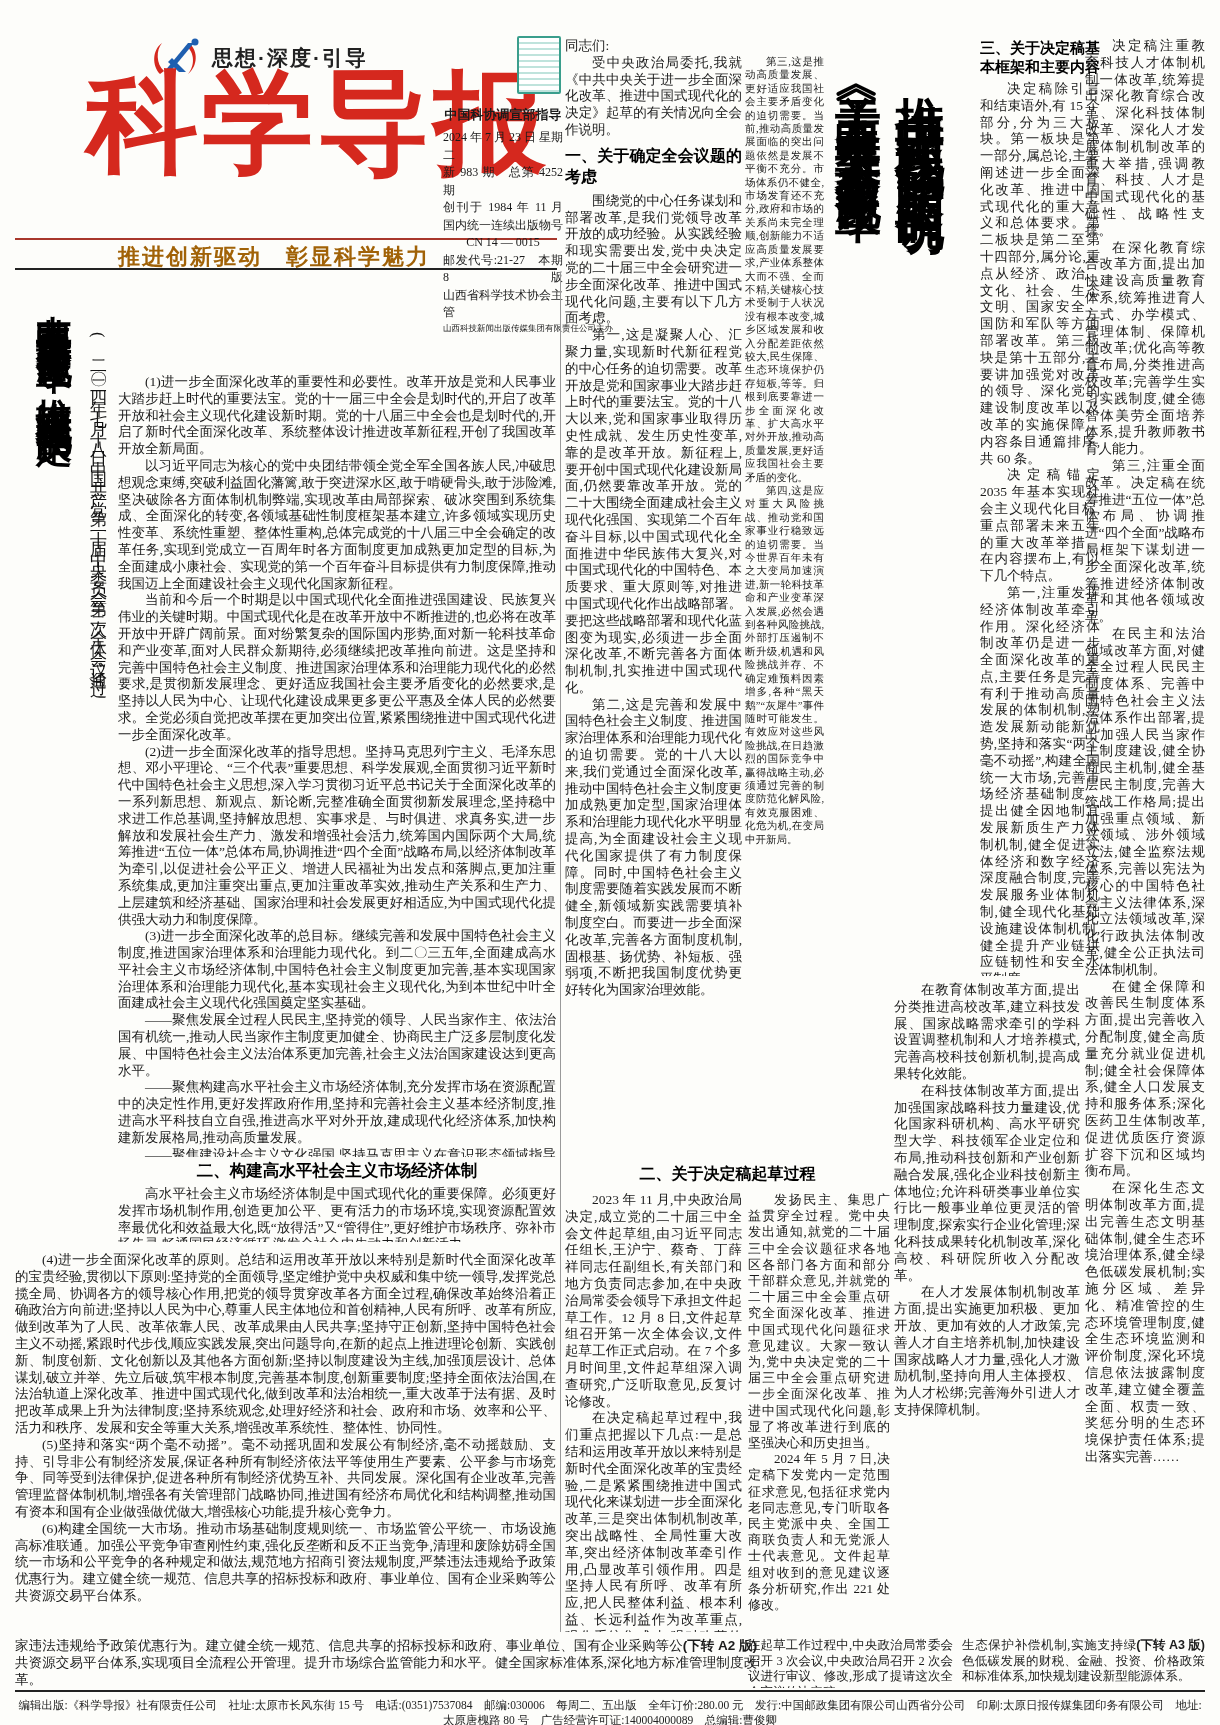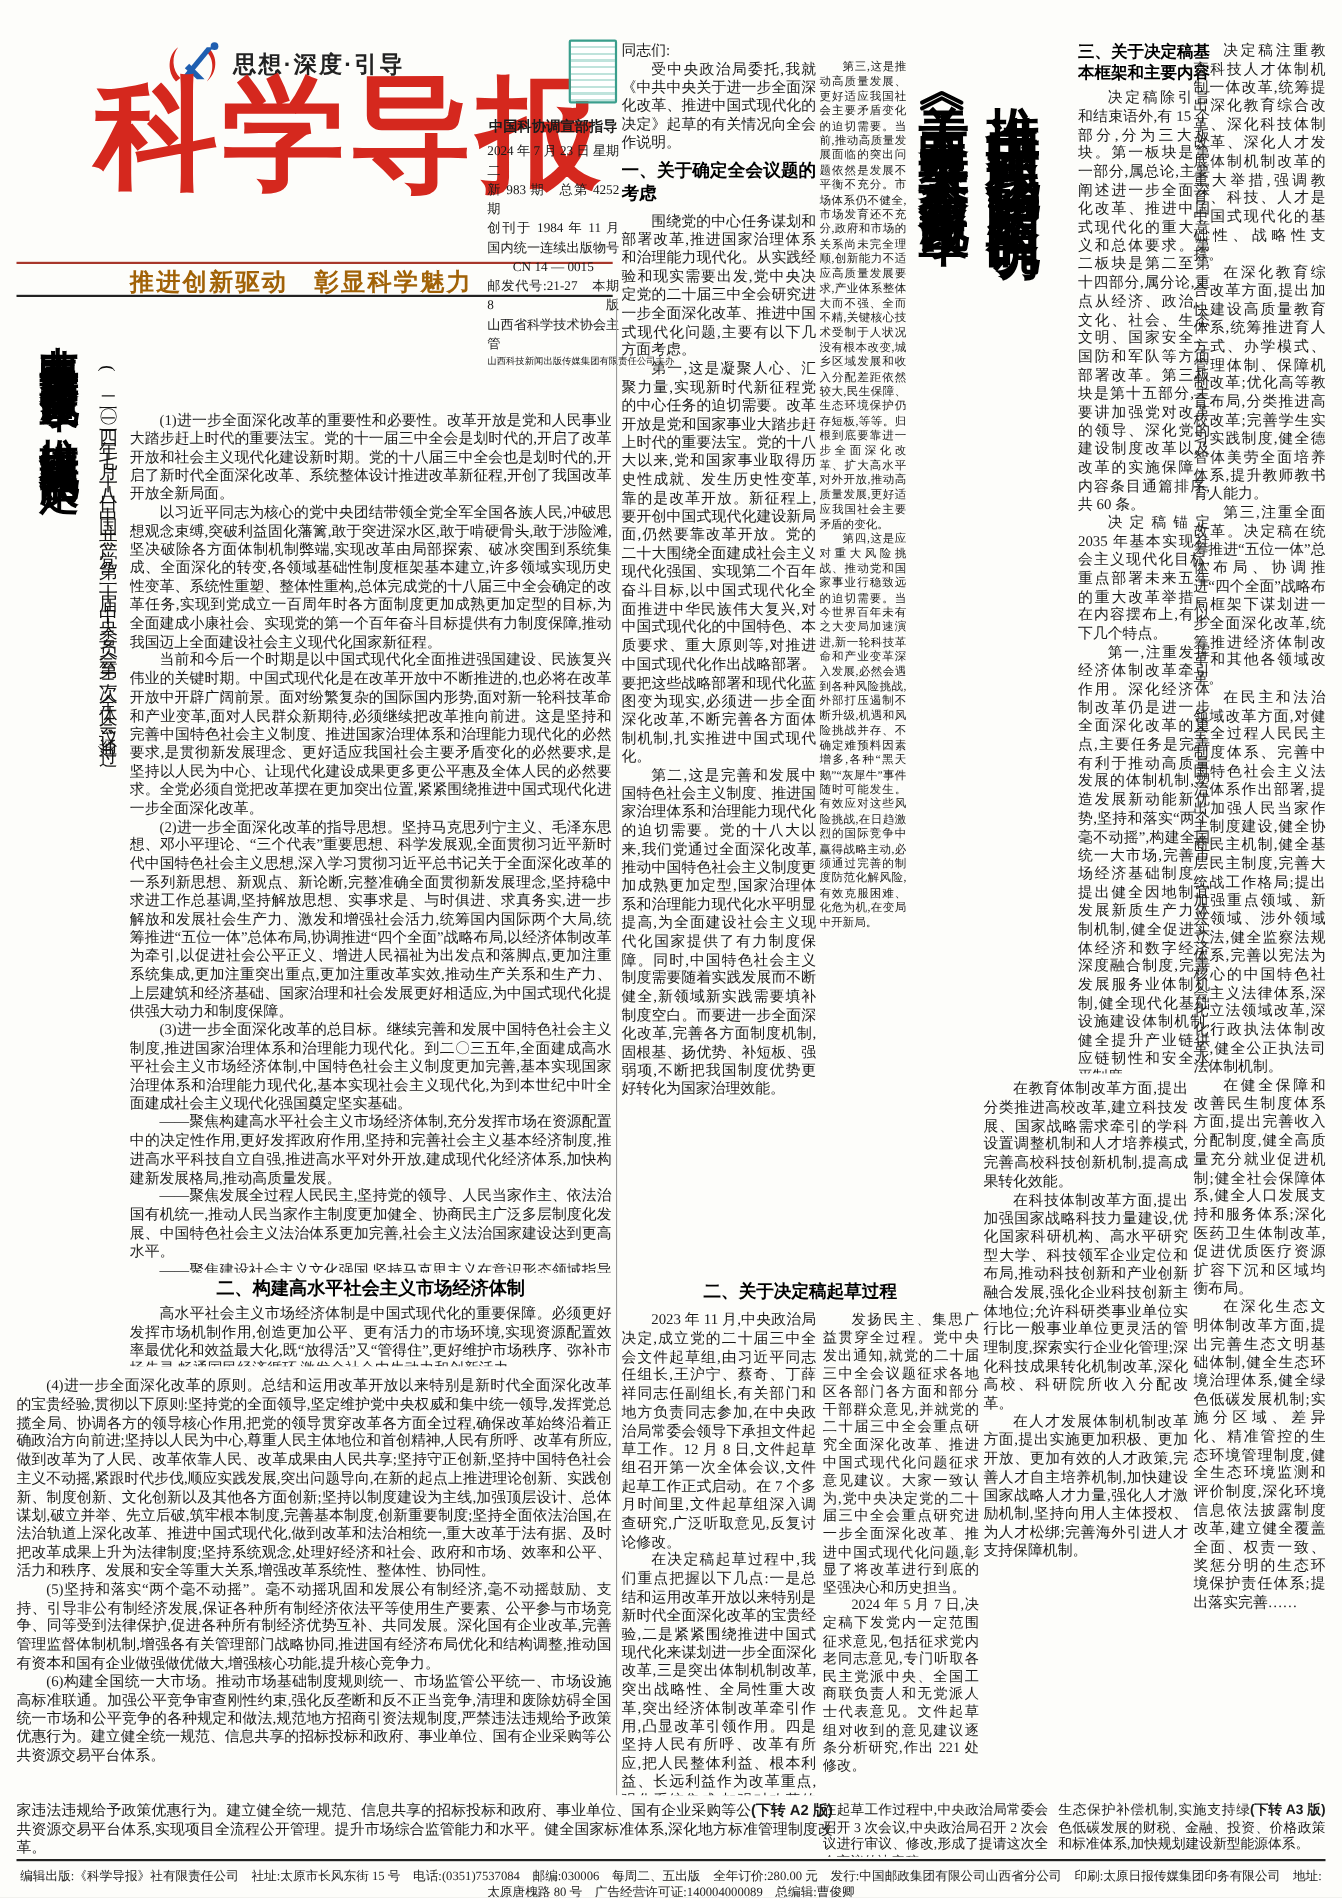--- a/index.html
+++ b/index.html
@@ -65,22 +65,22 @@
 
   <div class="abs vtext bigv" style="left:20px;top:286px;height:960px;width:58px;font-size:36px;letter-spacing:3px;">中共中央关于进一步全面深化改革　推进中国式现代化的决定</div>
   <div class="abs vtext" style="left:84px;top:332px;height:912px;width:26px;font-size:17px;letter-spacing:10px;color:#111;">(二〇二四年七月十八日中国共产党第二十届中央委员会第三次全体会议通过)</div>
 
   <div class="col" style="left:118px;top:374px;width:438px;height:783px;">
       <p>(1)进一步全面深化改革的重要性和必要性。改革开放是党和人民事业大踏步赶上时代的重要法宝。党的十一届三中全会是划时代的,开启了改革开放和社会主义现代化建设新时期。党的十八届三中全会也是划时代的,开启了新时代全面深化改革、系统整体设计推进改革新征程,开创了我国改革开放全新局面。</p>
       <p>以习近平同志为核心的党中央团结带领全党全军全国各族人民,冲破思想观念束缚,突破利益固化藩篱,敢于突进深水区,敢于啃硬骨头,敢于涉险滩,坚决破除各方面体制机制弊端,实现改革由局部探索、破冰突围到系统集成、全面深化的转变,各领域基础性制度框架基本建立,许多领域实现历史性变革、系统性重塑、整体性重构,总体完成党的十八届三中全会确定的改革任务,实现到党成立一百周年时各方面制度更加成熟更加定型的目标,为全面建成小康社会、实现党的第一个百年奋斗目标提供有力制度保障,推动我国迈上全面建设社会主义现代化国家新征程。</p>
       <p>当前和今后一个时期是以中国式现代化全面推进强国建设、民族复兴伟业的关键时期。中国式现代化是在改革开放中不断推进的,也必将在改革开放中开辟广阔前景。面对纷繁复杂的国际国内形势,面对新一轮科技革命和产业变革,面对人民群众新期待,必须继续把改革推向前进。这是坚持和完善中国特色社会主义制度、推进国家治理体系和治理能力现代化的必然要求,是贯彻新发展理念、更好适应我国社会主要矛盾变化的必然要求,是坚持以人民为中心、让现代化建设成果更多更公平惠及全体人民的必然要求。全党必须自觉把改革摆在更加突出位置,紧紧围绕推进中国式现代化进一步全面深化改革。</p>
       <p>(2)进一步全面深化改革的指导思想。坚持马克思列宁主义、毛泽东思想、邓小平理论、“三个代表”重要思想、科学发展观,全面贯彻习近平新时代中国特色社会主义思想,深入学习贯彻习近平总书记关于全面深化改革的一系列新思想、新观点、新论断,完整准确全面贯彻新发展理念,坚持稳中求进工作总基调,坚持解放思想、实事求是、与时俱进、求真务实,进一步解放和发展社会生产力、激发和增强社会活力,统筹国内国际两个大局,统筹推进“五位一体”总体布局,协调推进“四个全面”战略布局,以经济体制改革为牵引,以促进社会公平正义、增进人民福祉为出发点和落脚点,更加注重系统集成,更加注重突出重点,更加注重改革实效,推动生产关系和生产力、上层建筑和经济基础、国家治理和社会发展更好相适应,为中国式现代化提供强大动力和制度保障。</p>
       <p>(3)进一步全面深化改革的总目标。继续完善和发展中国特色社会主义制度,推进国家治理体系和治理能力现代化。到二〇三五年,全面建成高水平社会主义市场经济体制,中国特色社会主义制度更加完善,基本实现国家治理体系和治理能力现代化,基本实现社会主义现代化,为到本世纪中叶全面建成社会主义现代化强国奠定坚实基础。</p>
+      <p>——聚焦发展全过程人民民主,坚持党的领导、人民当家作主、依法治国有机统一,推动人民当家作主制度更加健全、协商民主广泛多层制度化发展、中国特色社会主义法治体系更加完善,社会主义法治国家建设达到更高水平。</p>
       <p>——聚焦构建高水平社会主义市场经济体制,充分发挥市场在资源配置中的决定性作用,更好发挥政府作用,坚持和完善社会主义基本经济制度,推进高水平科技自立自强,推进高水平对外开放,建成现代化经济体系,加快构建新发展格局,推动高质量发展。</p>
-      <p>——聚焦发展全过程人民民主,坚持党的领导、人民当家作主、依法治国有机统一,推动人民当家作主制度更加健全、协商民主广泛多层制度化发展、中国特色社会主义法治体系更加完善,社会主义法治国家建设达到更高水平。</p>
       <p>——聚焦建设社会主义文化强国,坚持马克思主义在意识形态领域指导地位的根本制度,健全文化事业、文化产业发展体制机制,推动文化繁荣,丰富人民精神文化生活,提升国家文化软实力和中华文化影响力。</p>
     </div>
   <div class="abs col-h" style="left:118px;top:1160px;width:438px;font-size:16.5px;text-align:center;">二、构建高水平社会主义市场经济体制</div>
   <div class="col" style="left:118px;top:1186px;width:438px;height:56px;">
       <p>高水平社会主义市场经济体制是中国式现代化的重要保障。必须更好发挥市场机制作用,创造更加公平、更有活力的市场环境,实现资源配置效率最优化和效益最大化,既“放得活”又“管得住”,更好维护市场秩序、弥补市场失灵,畅通国民经济循环,激发全社会内生动力和创新活力。</p>
     </div>
   <div class="col" style="left:15px;top:1252px;width:541px;height:386px;">
       <p>(4)进一步全面深化改革的原则。总结和运用改革开放以来特别是新时代全面深化改革的宝贵经验,贯彻以下原则:坚持党的全面领导,坚定维护党中央权威和集中统一领导,发挥党总揽全局、协调各方的领导核心作用,把党的领导贯穿改革各方面全过程,确保改革始终沿着正确政治方向前进;坚持以人民为中心,尊重人民主体地位和首创精神,人民有所呼、改革有所应,做到改革为了人民、改革依靠人民、改革成果由人民共享;坚持守正创新,坚持中国特色社会主义不动摇,紧跟时代步伐,顺应实践发展,突出问题导向,在新的起点上推进理论创新、实践创新、制度创新、文化创新以及其他各方面创新;坚持以制度建设为主线,加强顶层设计、总体谋划,破立并举、先立后破,筑牢根本制度,完善基本制度,创新重要制度;坚持全面依法治国,在法治轨道上深化改革、推进中国式现代化,做到改革和法治相统一,重大改革于法有据、及时把改革成果上升为法律制度;坚持系统观念,处理好经济和社会、政府和市场、效率和公平、活力和秩序、发展和安全等重大关系,增强改革系统性、整体性、协同性。</p>
       <p>(5)坚持和落实“两个毫不动摇”。毫不动摇巩固和发展公有制经济,毫不动摇鼓励、支持、引导非公有制经济发展,保证各种所有制经济依法平等使用生产要素、公平参与市场竞争、同等受到法律保护,促进各种所有制经济优势互补、共同发展。深化国有企业改革,完善管理监督体制机制,增强各有关管理部门战略协同,推进国有经济布局优化和结构调整,推动国有资本和国有企业做强做优做大,增强核心功能,提升核心竞争力。</p>
       <p>(6)构建全国统一大市场。推动市场基础制度规则统一、市场监管公平统一、市场设施高标准联通。加强公平竞争审查刚性约束,强化反垄断和反不正当竞争,清理和废除妨碍全国统一市场和公平竞争的各种规定和做法,规范地方招商引资法规制度,严禁违法违规给予政策优惠行为。建立健全统一规范、信息共享的招标投标和政府、事业单位、国有企业采购等公共资源交易平台体系。</p>
@@ -88,21 +88,21 @@
   <div class="col" style="left:15px;top:1638px;width:742px;height:48px;">
     <span class="jump">(下转 A2 版)</span>
     <p class="noindent" style="display:inline;">家违法违规给予政策优惠行为。建立健全统一规范、信息共享的招标投标和政府、事业单位、国有企业采购等公共资源交易平台体系,实现项目全流程公开管理。提升市场综合监管能力和水平。健全国家标准体系,深化地方标准管理制度改革。</p>
   </div>
 
   <div class="col" style="left:565px;top:38px;width:177px;height:1122px;">
     <p class="noindent">同志们:</p>
     <p>受中央政治局委托,我就《中共中央关于进一步全面深化改革、推进中国式现代化的决定》起草的有关情况向全会作说明。</p>
     <div class="col-h" style="font-size:16px;line-height:21px;margin:6px 0;">一、关于确定全会议题的考虑</div>
     <div>
-        <p>围绕党的中心任务谋划和部署改革,推进国家治理体系和治理能力现代化。从实践经验和现实需要出发,党中央决定党的二十届三中全会研究进一步全面深化改革、推进中国式现代化问题,主要有以下几方面考虑。</p>
+        <p>围绕党的中心任务谋划和部署改革,是我们党领导改革开放的成功经验。从实践经验和现实需要出发,党中央决定党的二十届三中全会研究进一步全面深化改革、推进中国式现代化问题,主要有以下几方面考虑。</p>
         <p>第一,这是凝聚人心、汇聚力量,实现新时代新征程党的中心任务的迫切需要。改革开放是党和国家事业大踏步赶上时代的重要法宝。党的十八大以来,党和国家事业取得历史性成就、发生历史性变革,靠的是改革开放。新征程上,要开创中国式现代化建设新局面,仍然要靠改革开放。党的二十大围绕全面建成社会主义现代化强国、实现第二个百年奋斗目标,以中国式现代化全面推进中华民族伟大复兴,对中国式现代化的中国特色、本质要求、重大原则等,对推进中国式现代化作出战略部署。要把这些战略部署和现代化蓝图变为现实,必须进一步全面深化改革,不断完善各方面体制机制,扎实推进中国式现代化。</p>
         <p>第二,这是完善和发展中国特色社会主义制度、推进国家治理体系和治理能力现代化的迫切需要。党的十八大以来,我们党通过全面深化改革,推动中国特色社会主义制度更加成熟更加定型,国家治理体系和治理能力现代化水平明显提高,为全面建设社会主义现代化国家提供了有力制度保障。同时,中国特色社会主义制度需要随着实践发展而不断健全,新领域新实践需要填补制度空白。而要进一步全面深化改革,完善各方面制度机制,固根基、扬优势、补短板、强弱项,不断把我国制度优势更好转化为国家治理效能。</p>
       </div>
   </div>
   <div class="abs col-h" style="left:565px;top:1164px;width:325px;font-size:16px;text-align:center;">二、关于决定稿起草过程</div>
   <div class="col" style="left:565px;top:1192px;width:177px;height:440px;">
       <p>2023 年 11 月,中央政治局决定,成立党的二十届三中全会文件起草组,由习近平同志任组长,王沪宁、蔡奇、丁薛祥同志任副组长,有关部门和地方负责同志参加,在中央政治局常委会领导下承担文件起草工作。12 月 8 日,文件起草组召开第一次全体会议,文件起草工作正式启动。在 7 个多月时间里,文件起草组深入调查研究,广泛听取意见,反复讨论修改。</p>
       <p>在决定稿起草过程中,我们重点把握以下几点:一是总结和运用改革开放以来特别是新时代全面深化改革的宝贵经验,二是紧紧围绕推进中国式现代化来谋划进一步全面深化改革,三是突出体制机制改革,突出战略性、全局性重大改革,突出经济体制改革牵引作用,凸显改革引领作用。四是坚持人民有所呼、改革有所应,把人民整体利益、根本利益、长远利益作为改革重点,强化系统集成,加强对改革的整体谋划、统筹部署,使各项改革举措相互配合、协同高效。</p>
     </div>
 

